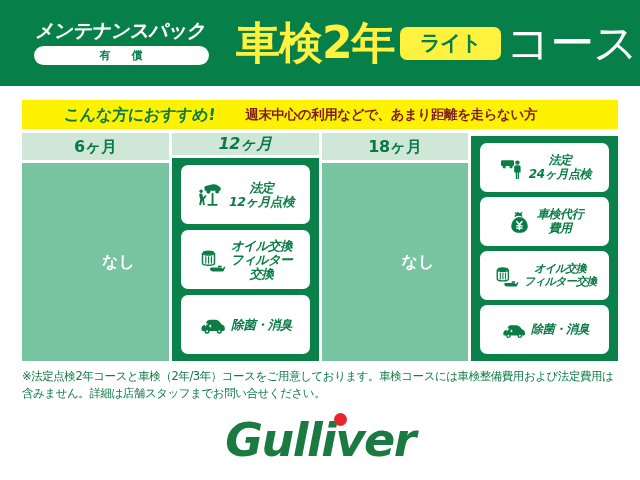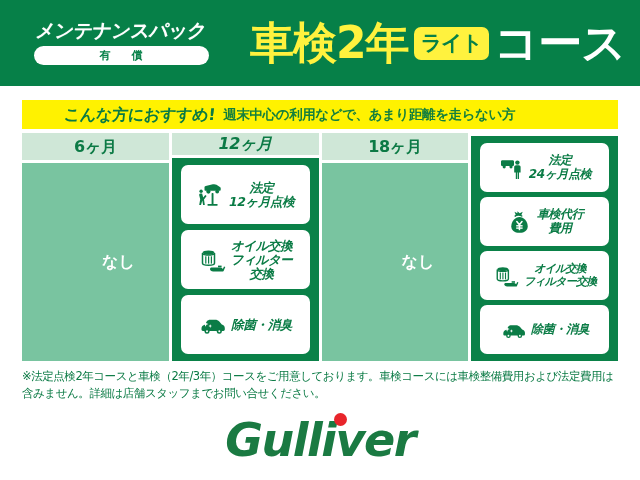--- a/index.html
+++ b/index.html
@@ -29,51 +29,51 @@
   .yusho-pill{
     margin-top:6px;width:175px;height:19px;border-radius:10px;background:#ffffff;
     display:flex;align-items:center;justify-content:center;
   }
   .yusho-text{
     color:#068048;font-weight:bold;font-size:11px;letter-spacing:5px;
     line-height:1;padding-left:5px;white-space:nowrap;
   }
   .banner-right{
     flex:1;display:flex;align-items:center;justify-content:flex-start;
-    margin-left:20px;white-space:nowrap;
+    margin-left:6px;white-space:nowrap;
   }
   .big-yellow{
     color:#fff23e;font-weight:bold;font-size:44px;line-height:1;
     letter-spacing:-1px;white-space:nowrap;
   }
   .light-badge{
     display:inline-flex;align-items:center;justify-content:center;
     background:#fff23e;border-radius:7px;
-    height:33px;padding:0 7px;margin:0 5px;
+    height:33px;padding:0 20px;margin:0 5px;
   }
   .light-badge span{
     color:#068048;font-weight:bold;font-size:21px;line-height:1;letter-spacing:-1px;
   }
   .big-white{
-    color:#ffffff;font-weight:bold;font-size:44px;line-height:1;
+    color:#ffffff;font-weight:normal;font-size:44px;line-height:1;
     letter-spacing:-1px;white-space:nowrap;
   }
 
   
   .rec-bar{
     position:absolute;left:22px;top:100px;width:596px;height:29px;
     background:#fff200;display:flex;align-items:center;
   }
   .rec-title{
     color:#0a7a44;font-weight:bold;font-size:16px;margin-left:42px;
     letter-spacing:-0.3px;line-height:1;white-space:nowrap;
     transform:skewX(-6deg);
   }
   .rec-sub{
-    color:#15803d;font-weight:bold;font-size:13.5px;margin-left:8px;
+    color:#7f1d1d;font-weight:bold;font-size:13.5px;margin-left:30px;
     letter-spacing:-0.4px;line-height:1;white-space:nowrap;
   }
 
   
   .table{
     position:absolute;left:22px;top:133px;width:596px;height:228px;
     display:flex;gap:3px;
   }
   .col{display:flex;flex-direction:column;border-radius:15px;}
   .col-6,.col-18{width:147px;}

